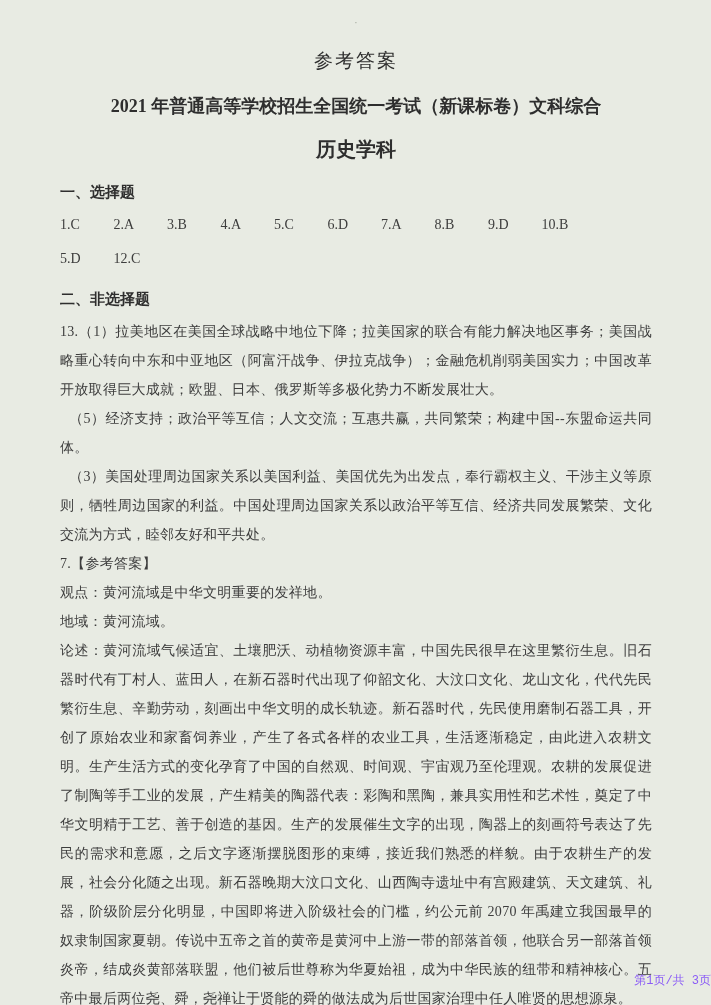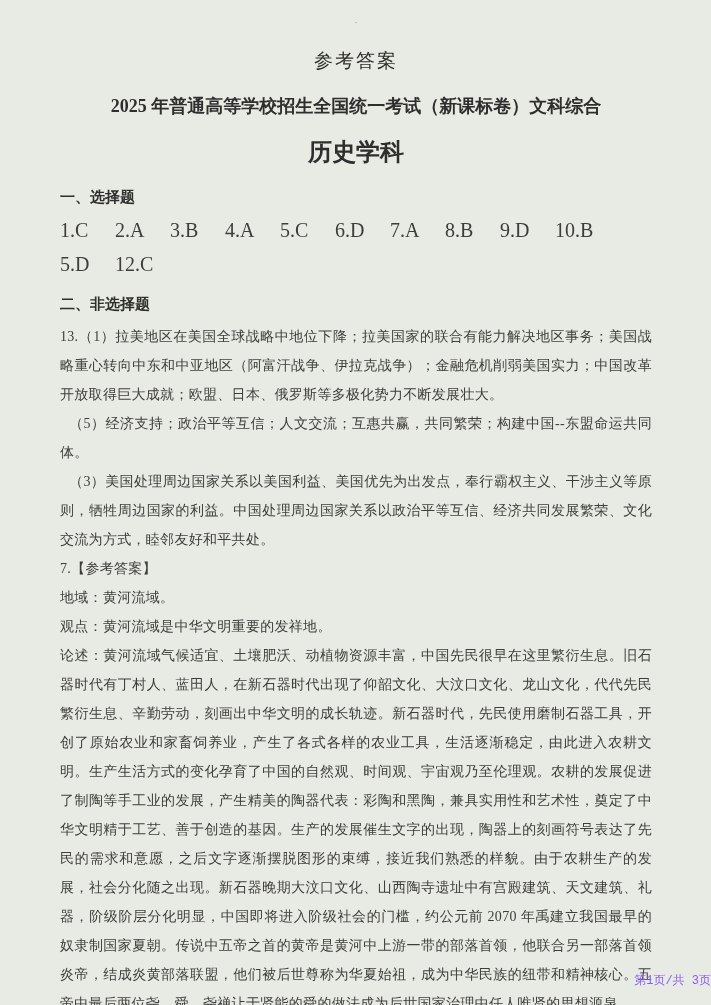--- a/index.html
+++ b/index.html
@@ -36,34 +36,34 @@
   h2.exam-title {
     margin: 20px 0 0 0;
     text-align: center;
     font-size: 18px;
     font-weight: bold;
     color: #2e2e2e;
   }
   h2.subject-title {
     margin: 18px 0 0 0;
     text-align: center;
-    font-size: 24px;
+    font-size: 20px;
     font-weight: bold;
     color: #2e2e2e;
   }
   h3.section-heading {
     margin: 20px 0 0 0;
     font-size: 15px;
     font-weight: bold;
     color: #2e2e2e;
   }
   .answers-row {
     margin-top: 12px;
     line-height: 22px;
-    font-size: 20px;
+    font-size: 14px;
     color: #3d3d3d;
   }
   .answers-row .ans {
     display: inline-block;
     width: 50px;
   }
   .body-text {
     margin-top: 8px;
   }
   .body-text p {
@@ -89,21 +89,21 @@
   }
 </style>
 </head>
 <body>
 
 <div class="page">
 
   <div class="stray-mark">·</div>
 
   <h1 class="doc-title">参考答案</h1>
-  <h2 class="exam-title">2025 年普通高等学校招生全国统一考试（新课标卷）文科综合</h2>
+  <h2 class="exam-title">2021 年普通高等学校招生全国统一考试（新课标卷）文科综合</h2>
   <h2 class="subject-title">历史学科</h2>
 
   <h3 class="section-heading">一、选择题</h3>
 
   <div class="answers-row">
     <span class="ans">1.C</span>
     <span class="ans">2.A</span>
     <span class="ans">3.B</span>
     <span class="ans">4.A</span>
     <span class="ans">5.C</span>
@@ -119,20 +119,20 @@
     <span class="ans">12.C</span>
   </div>
 
   <h3 class="section-heading">二、非选择题</h3>
 
   <div class="body-text">
     <p>13.（1）拉美地区在美国全球战略中地位下降；拉美国家的联合有能力解决地区事务；美国战略重心转向中东和中亚地区（阿富汗战争、伊拉克战争）；金融危机削弱美国实力；中国改革开放取得巨大成就；欧盟、日本、俄罗斯等多极化势力不断发展壮大。</p>
     <p class="indent">（5）经济支持；政治平等互信；人文交流；互惠共赢，共同繁荣；构建中国--东盟命运共同体。</p>
     <p class="indent">（3）美国处理周边国家关系以美国利益、美国优先为出发点，奉行霸权主义、干涉主义等原则，牺牲周边国家的利益。中国处理周边国家关系以政治平等互信、经济共同发展繁荣、文化交流为方式，睦邻友好和平共处。</p>
     <p>7.【参考答案】</p>
+    <p>观点：黄河流域是中华文明重要的发祥地。</p>
     <p>地域：黄河流域。</p>
-    <p>观点：黄河流域是中华文明重要的发祥地。</p>
     <p>论述：黄河流域气候适宜、土壤肥沃、动植物资源丰富，中国先民很早在这里繁衍生息。旧石器时代有丁村人、蓝田人，在新石器时代出现了仰韶文化、大汶口文化、龙山文化，代代先民繁衍生息、辛勤劳动，刻画出中华文明的成长轨迹。新石器时代，先民使用磨制石器工具，开创了原始农业和家畜饲养业，产生了各式各样的农业工具，生活逐渐稳定，由此进入农耕文明。生产生活方式的变化孕育了中国的自然观、时间观、宇宙观乃至伦理观。农耕的发展促进了制陶等手工业的发展，产生精美的陶器代表：彩陶和黑陶，兼具实用性和艺术性，奠定了中华文明精于工艺、善于创造的基因。生产的发展催生文字的出现，陶器上的刻画符号表达了先民的需求和意愿，之后文字逐渐摆脱图形的束缚，接近我们熟悉的样貌。由于农耕生产的发展，社会分化随之出现。新石器晚期大汶口文化、山西陶寺遗址中有宫殿建筑、天文建筑、礼器，阶级阶层分化明显，中国即将进入阶级社会的门槛，约公元前 2070 年禹建立我国最早的奴隶制国家夏朝。传说中五帝之首的黄帝是黄河中上游一带的部落首领，他联合另一部落首领炎帝，结成炎黄部落联盟，他们被后世尊称为华夏始祖，成为中华民族的纽带和精神核心。五帝中最后两位尧、舜，尧禅让于贤能的舜的做法成为后世国家治理中任人唯贤的思想源泉。</p>
   </div>
 
   <div class="footer">第1页/共 3页</div>
 
 </div>
 
 </body></html>

